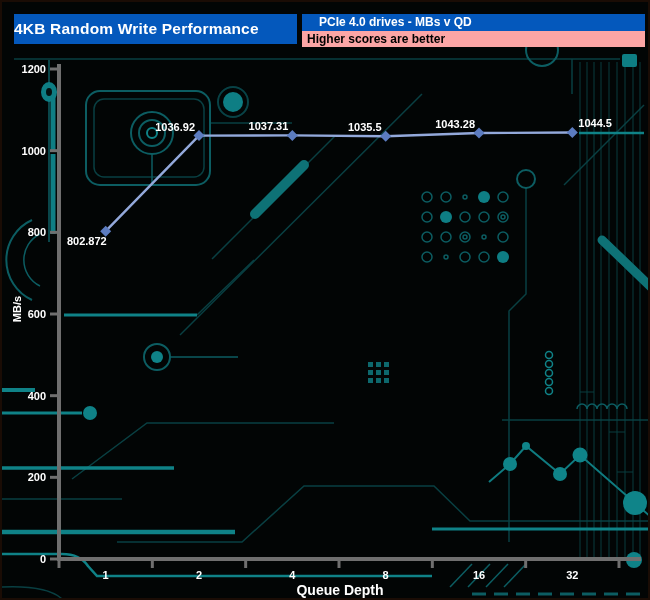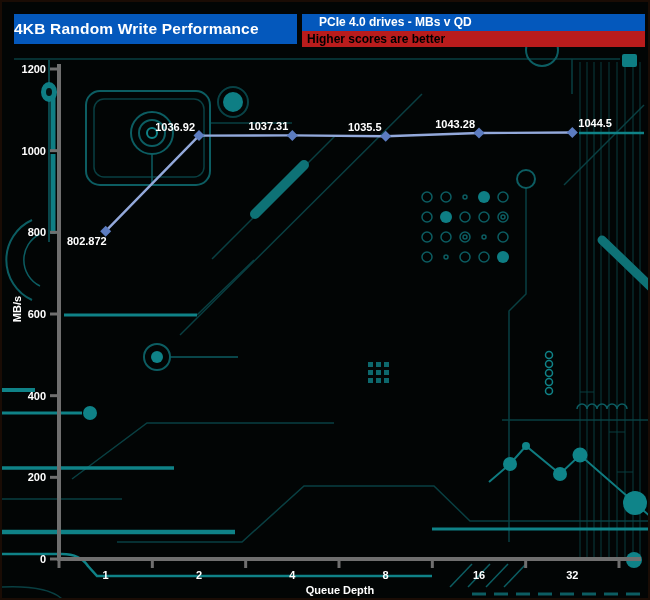--- a/index.html
+++ b/index.html
@@ -14,30 +14,30 @@
     position:absolute;left:12px;top:12px;width:283px;height:30px;
     background:var(--accent,#0458bc);display:flex;align-items:center;justify-content:flex-start;
     color:#fff;font-weight:bold;font-size:15.5px;letter-spacing:0.2px;
   }
   .legend{position:absolute;left:300px;top:12px;width:343px;}
   .legend-primary{
     height:17px;line-height:17px;background:var(--accent,#0458bc);color:#fff;
     font-weight:bold;font-size:12px;padding-left:17px;
   }
   .legend-secondary{
-    height:16px;line-height:16px;background:#b91c1c;color:#000;
+    height:16px;line-height:16px;background:#fca5a5;color:#000;
     font-weight:bold;font-size:12px;padding-left:5px;
   }
   .ylabel{
     position:absolute;left:15px;top:307px;transform:translate(-50%,-50%) rotate(-90deg);
     color:#fff;font-weight:bold;font-size:11px;white-space:nowrap;
   }
   .xlabel{
     position:absolute;left:338px;top:588px;transform:translate(-50%,-50%);
-    color:#fff;font-weight:bold;font-size:11px;white-space:nowrap;
+    color:#fff;font-weight:bold;font-size:14px;white-space:nowrap;
   }
   .tick-label{fill:#ffffff;font:bold 11px "Liberation Sans",sans-serif;}
   .pt-label{fill:#ffffff;font:bold 11px "Liberation Sans",sans-serif;}
 </style>
 </head>
 <body>
 
 <div class="stage">
 
   <svg class="layer" viewBox="0 0 650 600">

